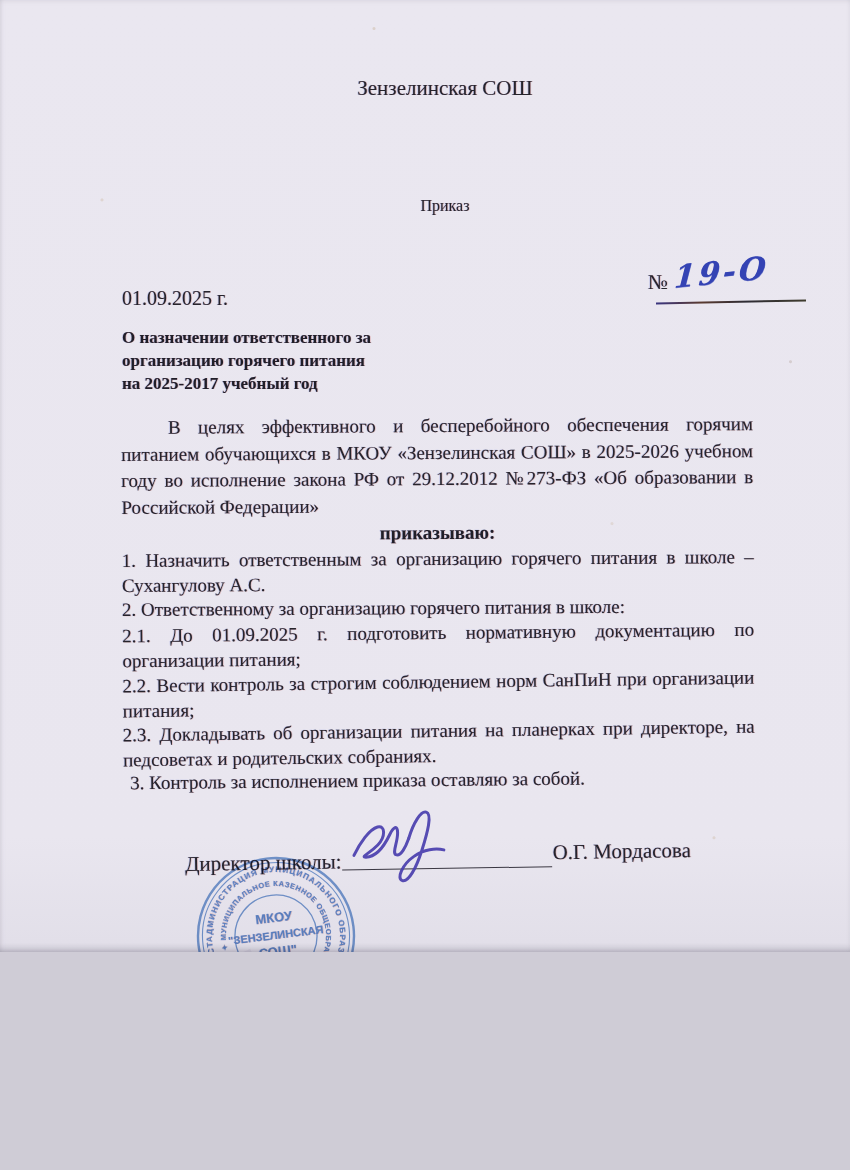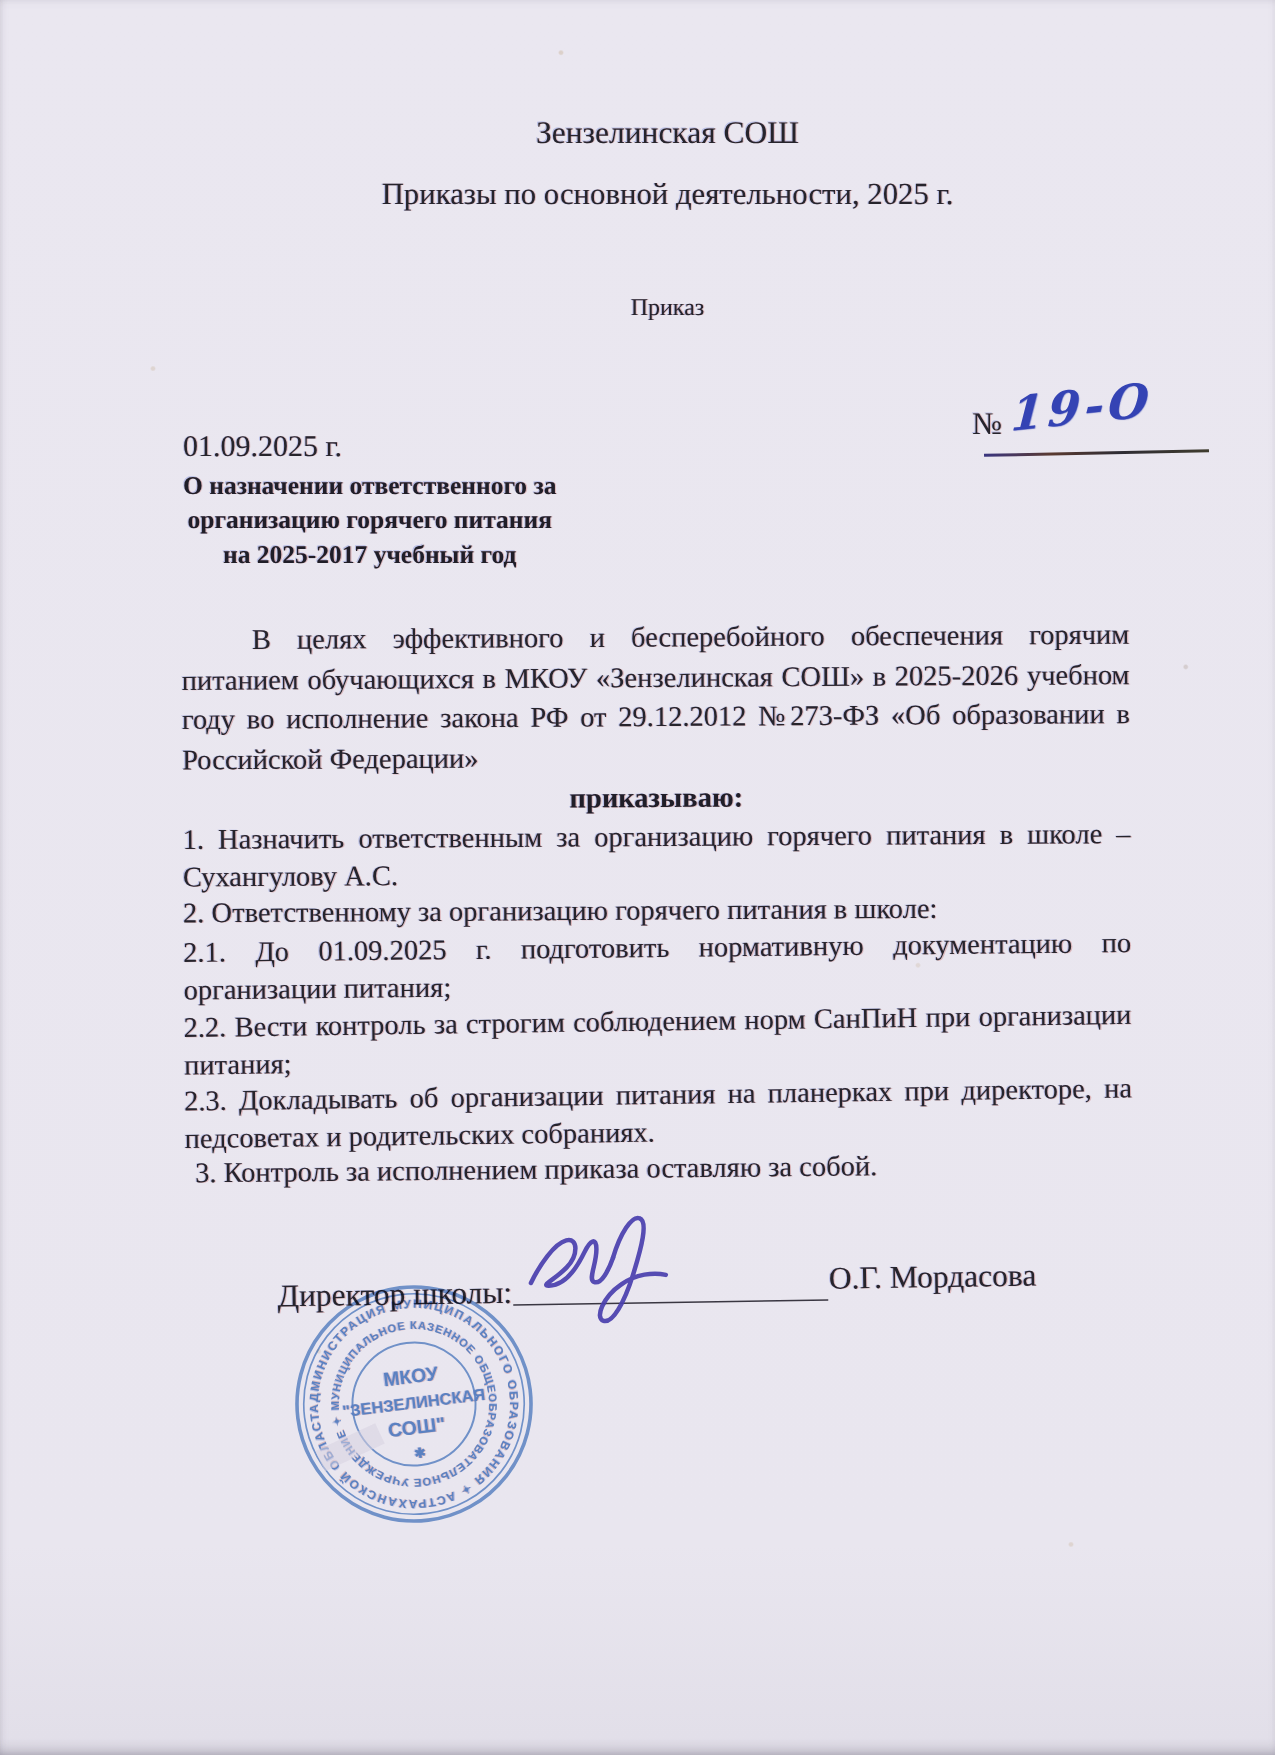--- a/index.html
+++ b/index.html
@@ -2,21 +2,21 @@
 <html lang="ru"><head>
 <meta charset="utf-8">
 <style>
   html,body{margin:0;padding:0;}
   body{
     width:850px;height:1170px;
     background:#cfccd6;
     font-family:"Liberation Serif", serif;
   }
   .page{
-    position:relative;width:850px;height:1170px;overflow:hidden;
+    position:relative;width:850px;height:952px;overflow:hidden;
     background:#e9e6ef;
     background-image:
       radial-gradient(circle at 44% 3%, rgba(170,130,70,.22) 0 1px, transparent 2px),
       radial-gradient(circle at 12% 21%, rgba(170,130,70,.18) 0 1px, transparent 2px),
       radial-gradient(circle at 93% 38%, rgba(120,90,60,.18) 0 1px, transparent 2px),
       radial-gradient(circle at 72% 55%, rgba(170,130,70,.15) 0 1px, transparent 2px),
       radial-gradient(circle at 25% 77%, rgba(170,130,70,.15) 0 1px, transparent 2px),
       radial-gradient(circle at 84% 88%, rgba(170,130,70,.18) 0 1px, transparent 2px),
       linear-gradient(180deg, #eae7f0 0%, #e9e6ef 88%, #e2dfe9 99%, #d6d3de 100%);
     box-shadow: inset 0 -5px 9px -6px rgba(80,76,92,.55), inset 0 4px 7px -6px rgba(120,115,132,.35), inset 4px 0 9px -8px rgba(120,115,132,.4);
@@ -35,22 +35,22 @@
     transform:rotate(-1.2deg); }
   .handwritten-number{
     position:absolute; left:26px; top:-8px;
     font-family:"DejaVu Serif", serif; font-style:italic; font-weight:bold;
     font-size:31px; letter-spacing:3px; color:#3443b4;
     transform:rotate(-6deg) skewX(-10deg);
     text-shadow:0.4px 0.4px 0.6px rgba(52,67,180,.55);
   }
 
   .date-subject{ position:absolute; left:122px; top:287px; }
-  .doc-date{ font-size:20px; margin-bottom:2px; }
-  .subject-line{ font-size:17px; font-weight:bold; line-height:23px; color:#201e28;text-align:center; }
+  .doc-date{ font-size:20px; margin-bottom:16px; }
+  .subject-line{ font-size:17px; font-weight:bold; line-height:23px; color:#201e28; }
 
   .doc-body{ position:absolute; left:122px; top:413px; width:632px;
     font-size:19px; text-align:justify; transform:rotate(-0.35deg); }
   .preamble{ margin:0; line-height:26.5px; text-indent:47px; }
   .directive{ margin:0; line-height:28px; text-align:center; font-weight:bold; color:#201e28; }
   .item{ margin:0; line-height:24.5px; }
   .tilt-a{ transform:rotate(-0.25deg); }
   .tilt-b{ transform:rotate(-0.45deg); }
   .item-last{ padding-left:7px; }
 
@@ -68,21 +68,20 @@
   .stamp .ring-text{ font-size:8px; letter-spacing:1.1px; font-weight:bold; }
   .stamp .ring-text-inner{ font-size:7.4px; letter-spacing:0.6px; font-weight:bold; }
   .stamp .center-l{ text-anchor:middle; font-weight:bold; }
 </style>
 </head>
 <body>
 
 <div class="page ink">
 
   <div class="centered school-name">Зензелинская СОШ</div>
-  <div class="centered collection-title">Приказы по основной деятельности, 2025 г.</div>
   <div class="centered doc-type">Приказ</div>
 
   <div class="number-block">
     <span class="no-sign">№</span>
     <span class="number-line"></span>
     <span class="handwritten-number">19-О</span>
   </div>
 
   <div class="date-subject">
     <div class="doc-date">01.09.2025 г.</div>

